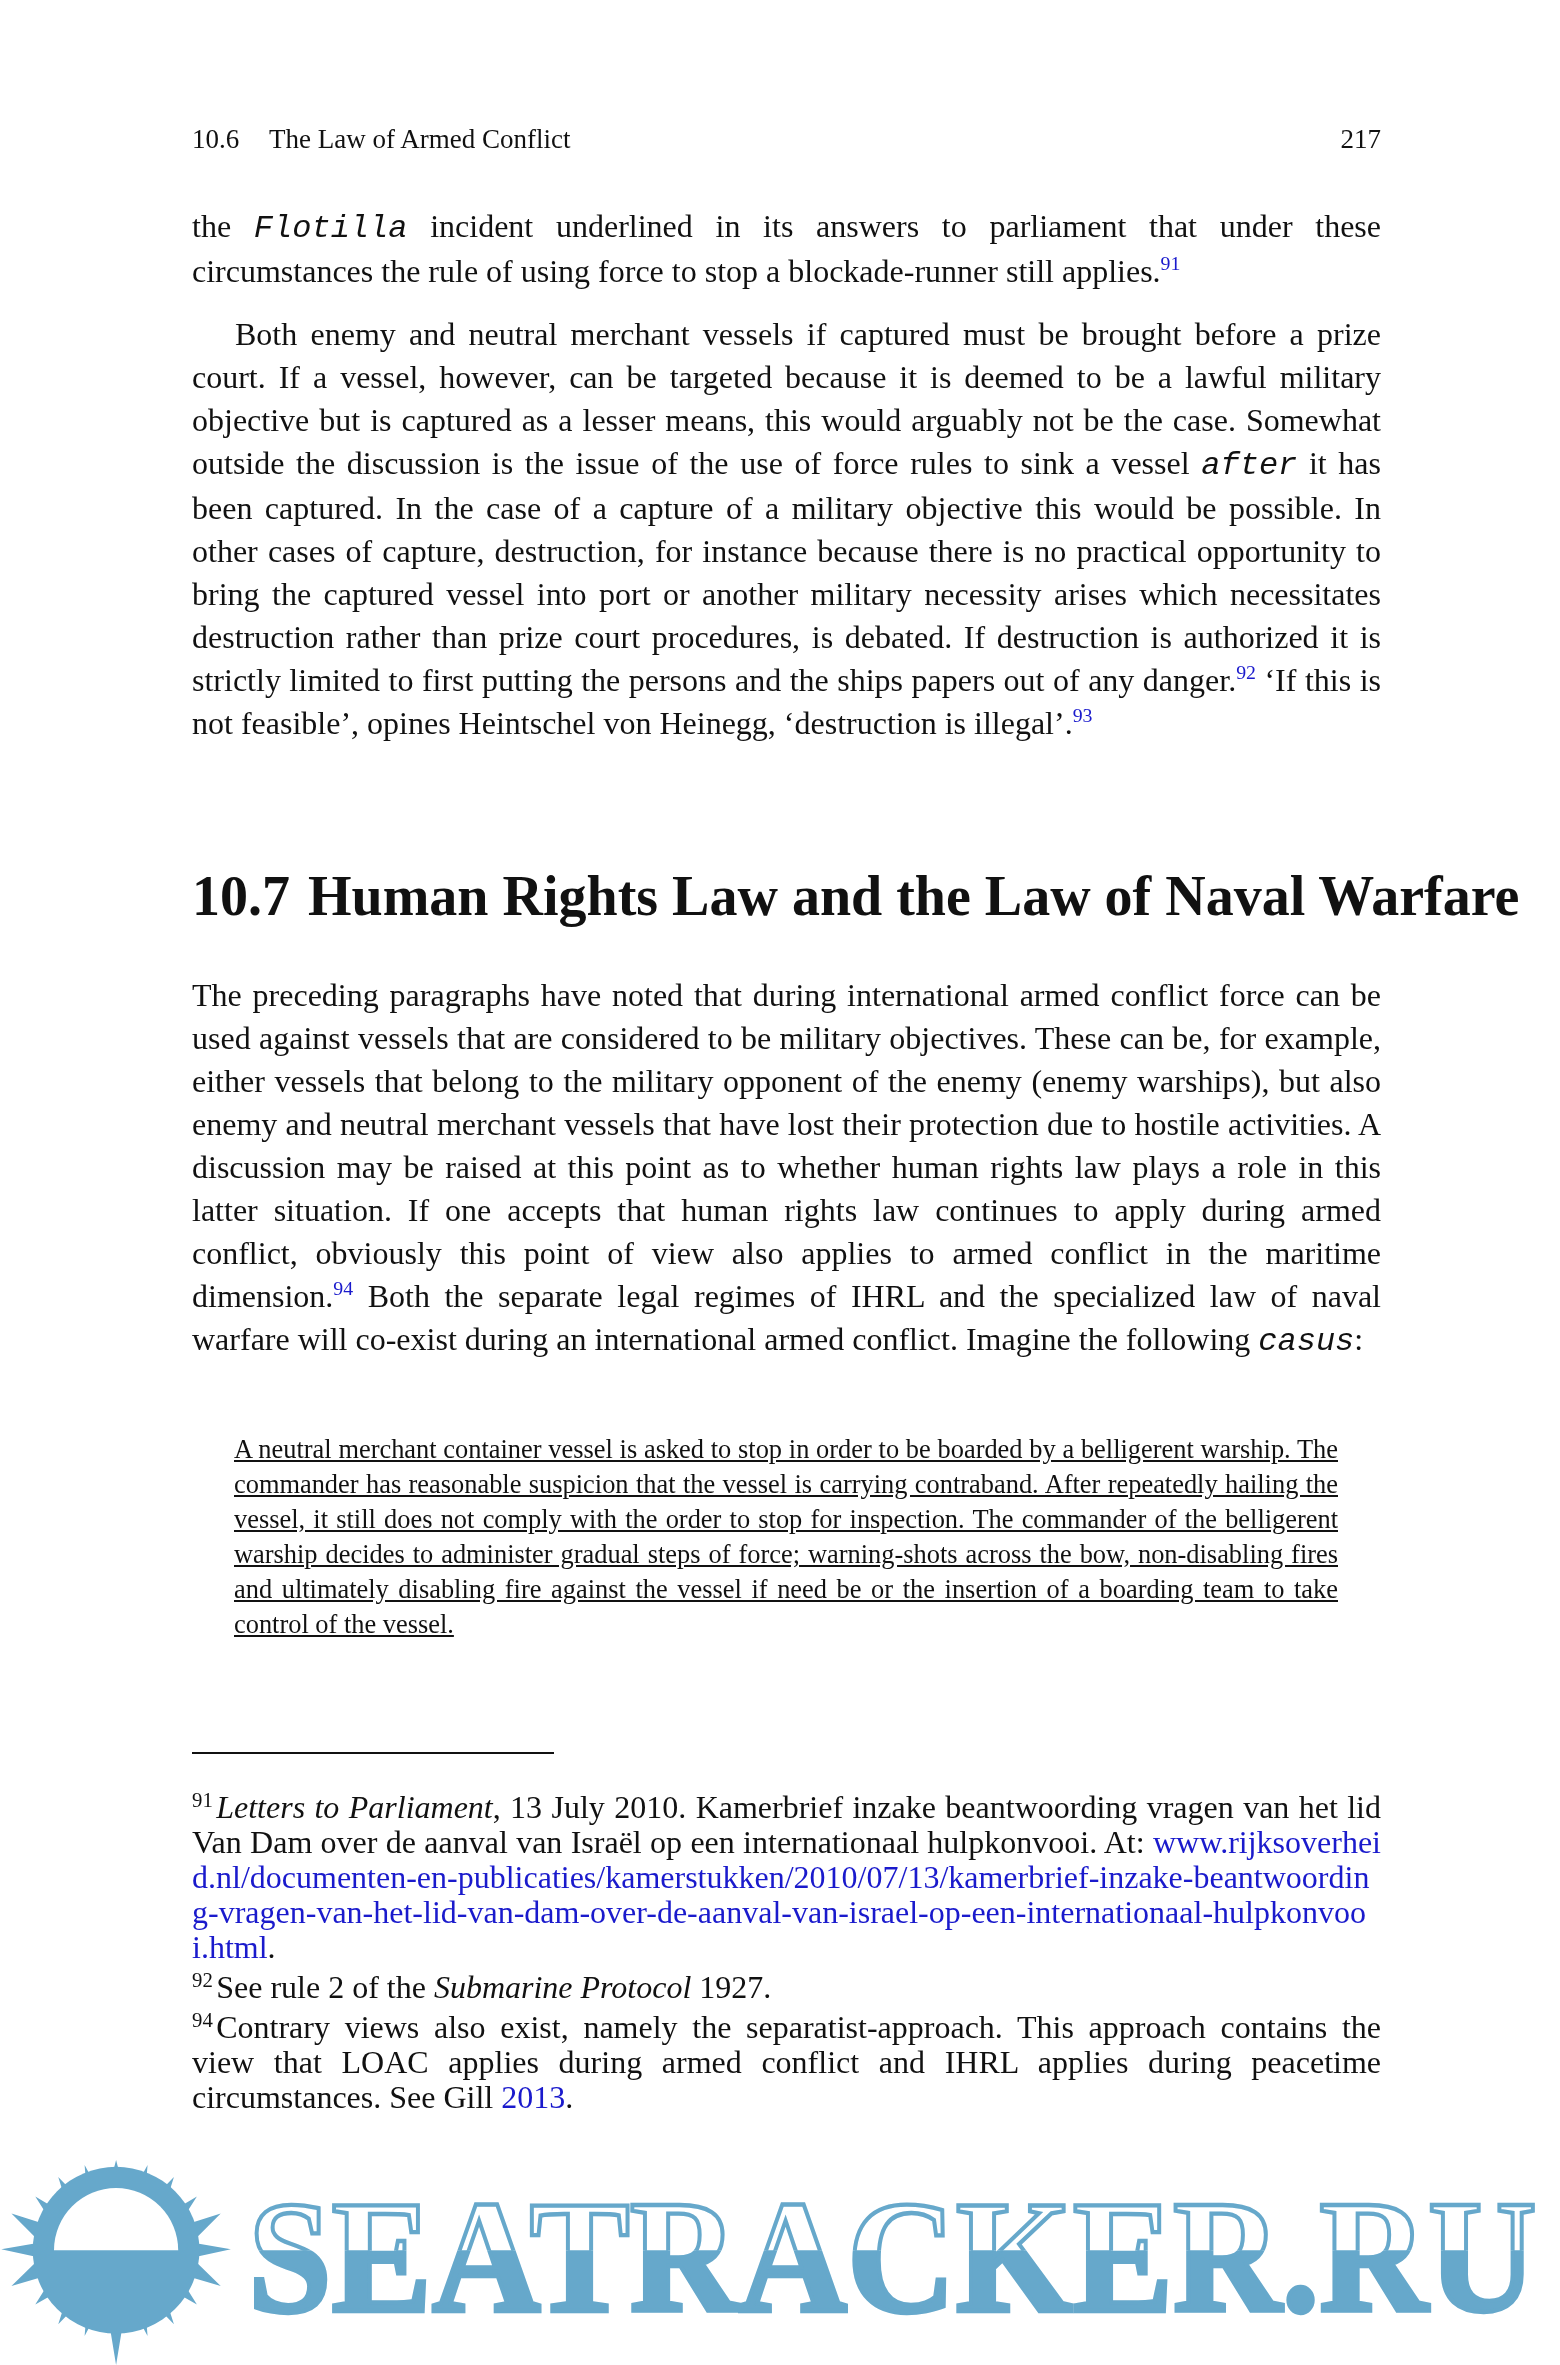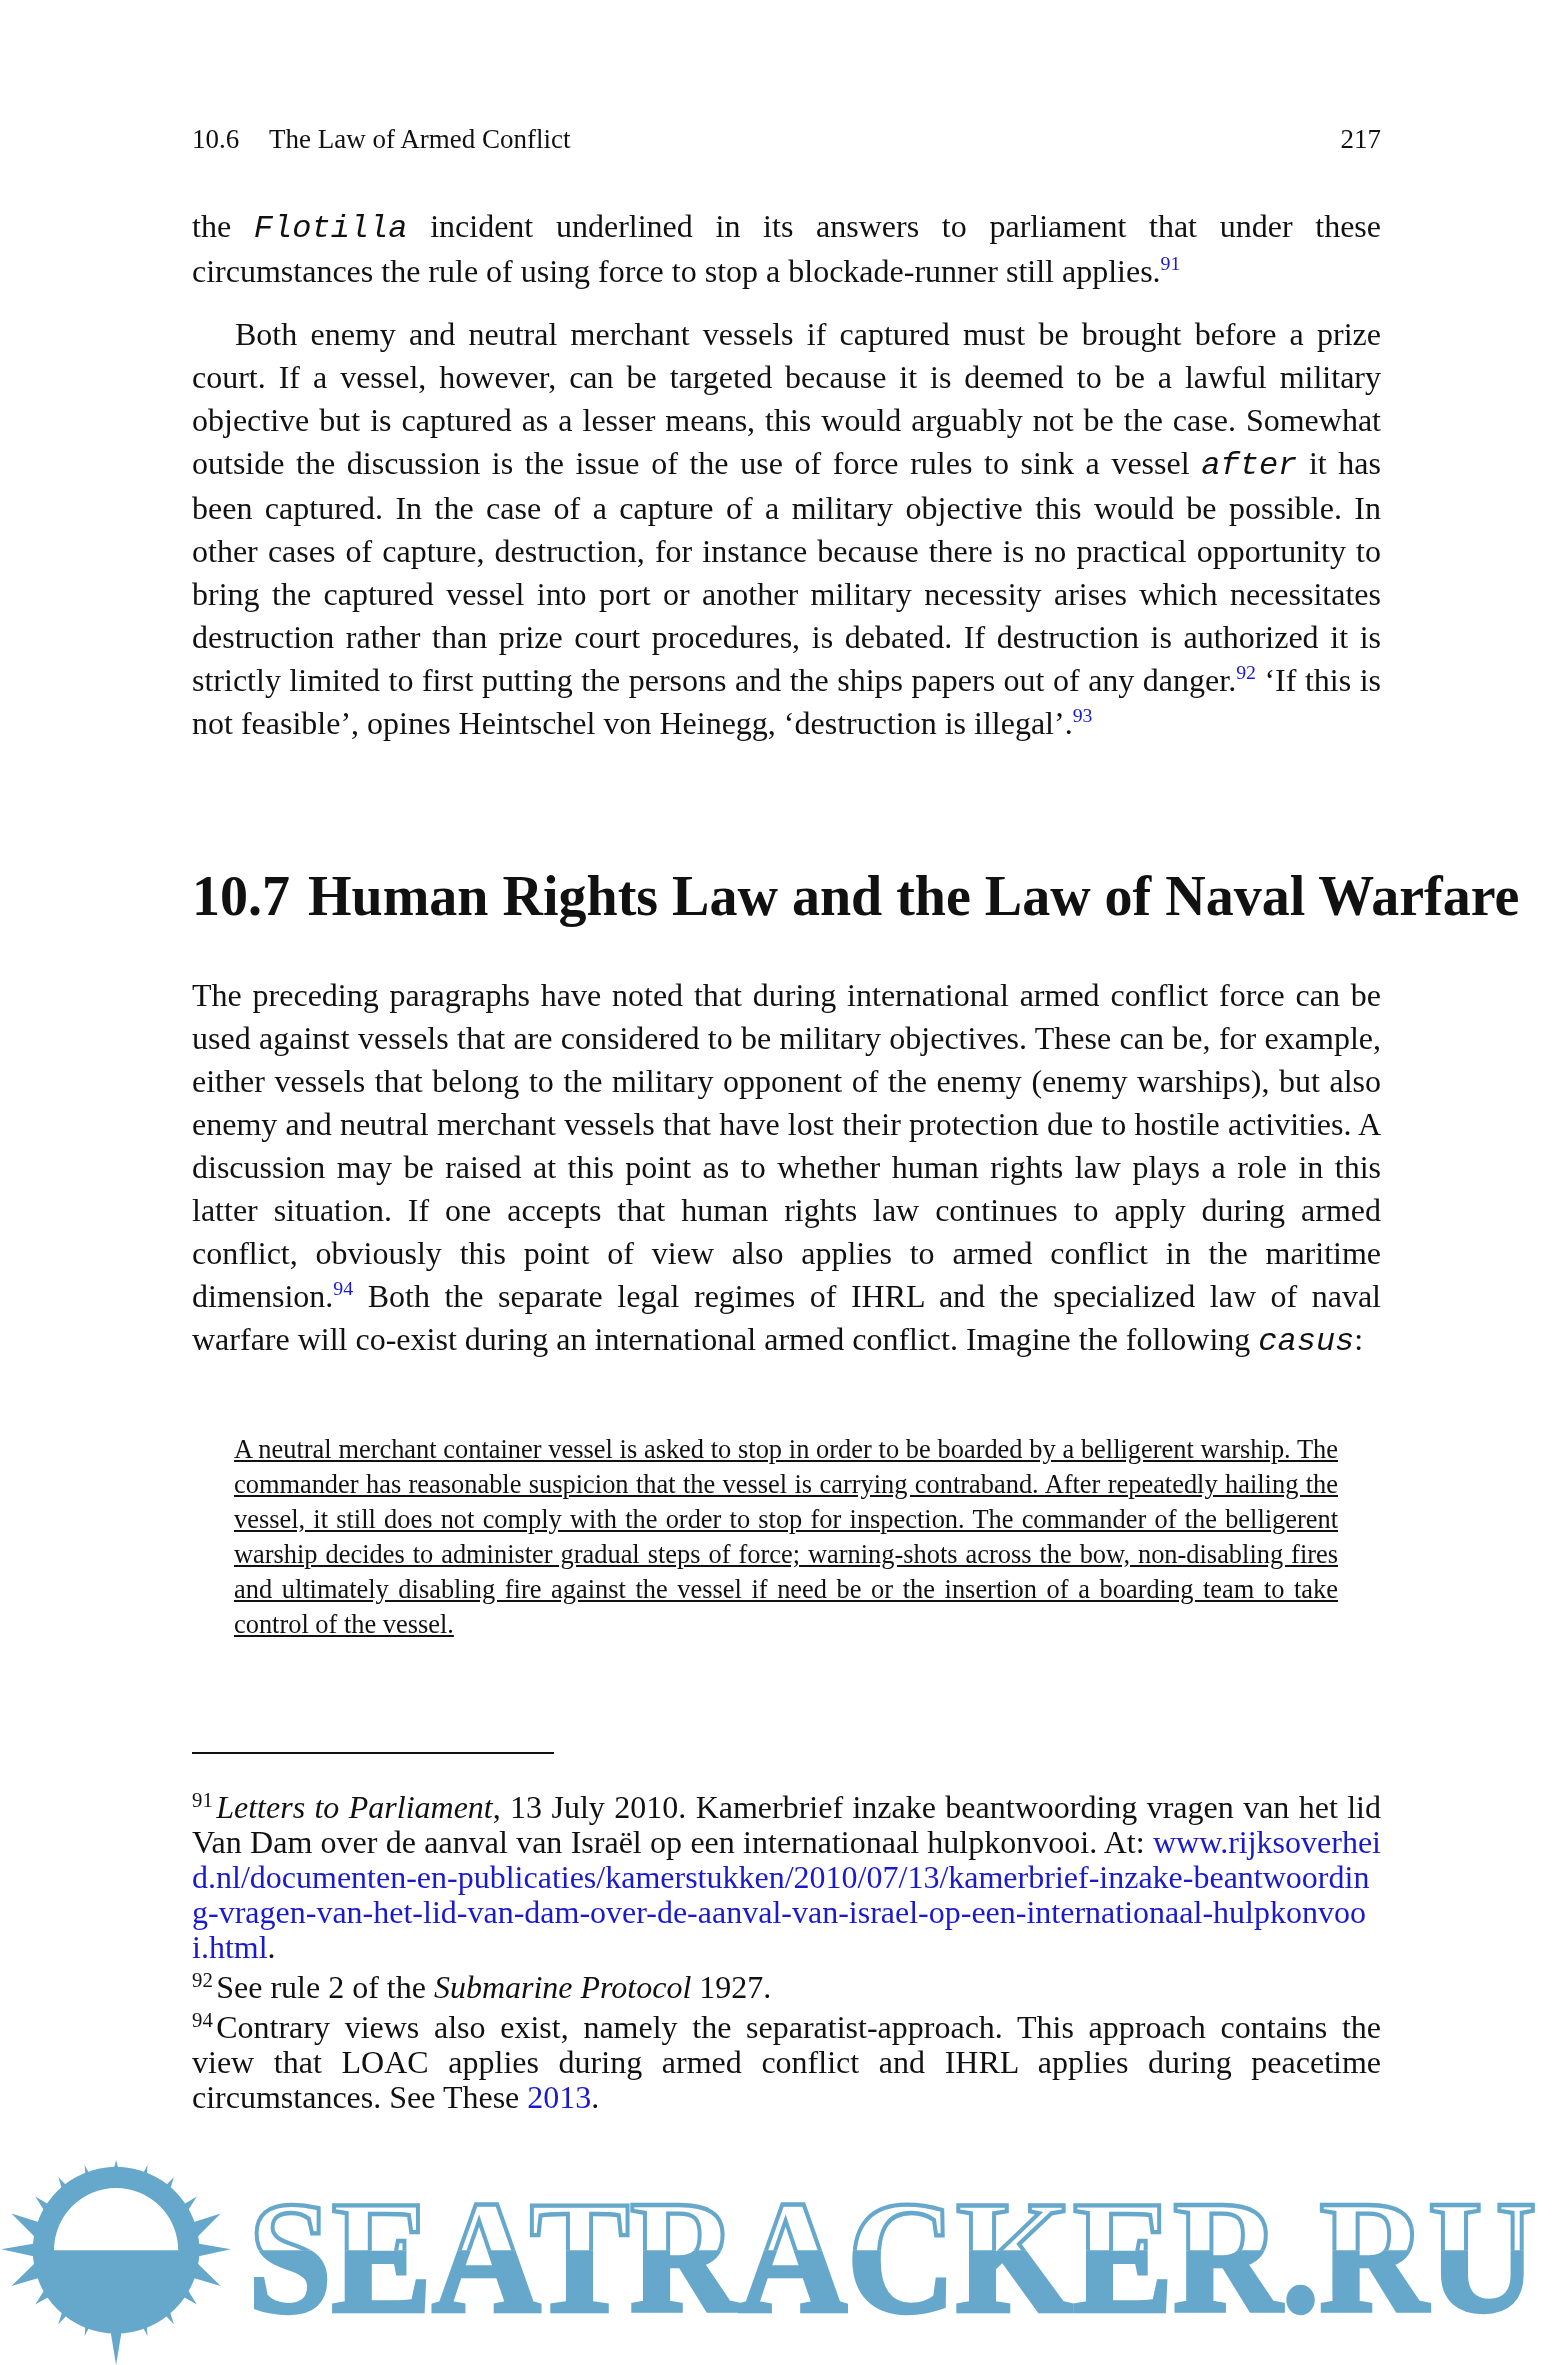--- a/index.html
+++ b/index.html
@@ -51,21 +51,21 @@
 
 <div class="abs quote" style="top: 1432px;">
   <p>A neutral merchant container vessel is asked to stop in order to be boarded by a belligerent warship. The commander has reasonable suspicion that the vessel is carrying contraband. After repeatedly hailing the vessel, it still does not comply with the order to stop for inspection. The commander of the belligerent warship decides to administer gradual steps of force; warning-shots across the bow, non-disabling fires and ultimately disabling fire against the vessel if need be or the insertion of a boarding team to take control of the vessel.</p>
 </div>
 
 <div class="abs fn-rule"></div>
 
 <div class="abs footnotes">
   <p class="fn-item"><sup>91</sup><i>Letters to Parliament</i><span>, 13 July 2010. Kamerbrief inzake beantwoording vragen van het lid Van Dam over de aanval van Israël op een internationaal hulpkonvooi. At: </span><a class="link" style="word-break: break-all;">www.rijksoverheid.nl/documenten-en-publicaties/kamerstukken/2010/07/13/kamerbrief-inzake-beantwoording-vragen-van-het-lid-van-dam-over-de-aanval-van-israel-op-een-internationaal-hulpkonvooi.html</a><span>.</span></p>
   <p class="fn-item"><sup>92</sup><span>See rule 2 of the </span><i>Submarine Protocol</i><span> 1927.</span></p>
-  <p class="fn-item"><sup>94</sup><span>Contrary views also exist, namely the separatist-approach. This approach contains the view that LOAC applies during armed conflict and IHRL applies during peacetime circumstances. See These </span><a class="link">2013</a><span>.</span></p>
+  <p class="fn-item"><sup>94</sup><span>Contrary views also exist, namely the separatist-approach. This approach contains the view that LOAC applies during armed conflict and IHRL applies during peacetime circumstances. See Gill </span><a class="link">2013</a><span>.</span></p>
 </div>
 
 <div class="abs wm">
   <svg width="1560" height="205" viewBox="0 2535 1831 241" xmlns="http://www.w3.org/2000/svg">
     <defs>
       <clipPath id="bottomHalf">
           <rect x="0" y="2641" width="1831" height="200"></rect>
         </clipPath>
       <clipPath id="topHalf">
           <rect x="0" y="2500" width="1831" height="141"></rect>

